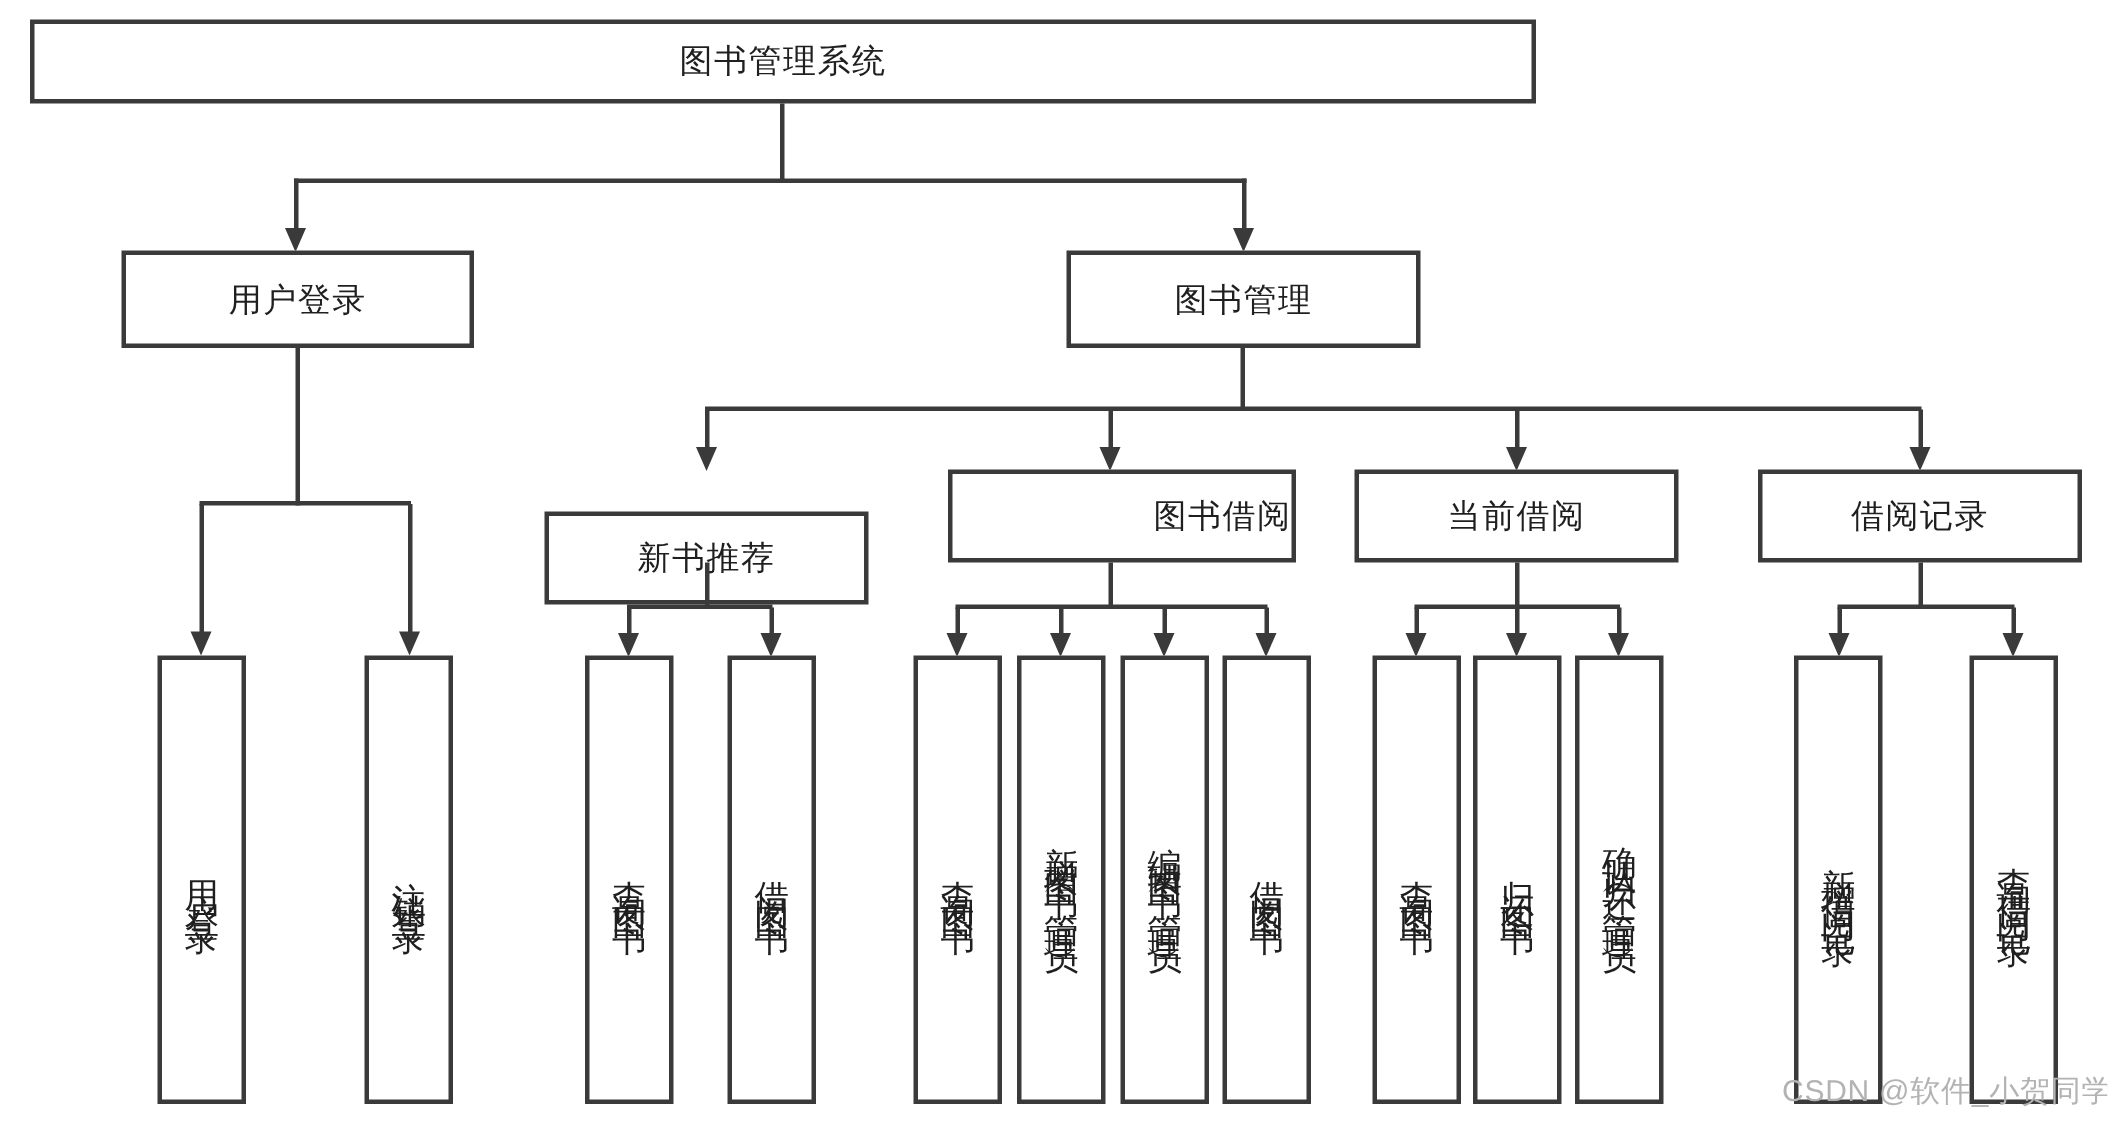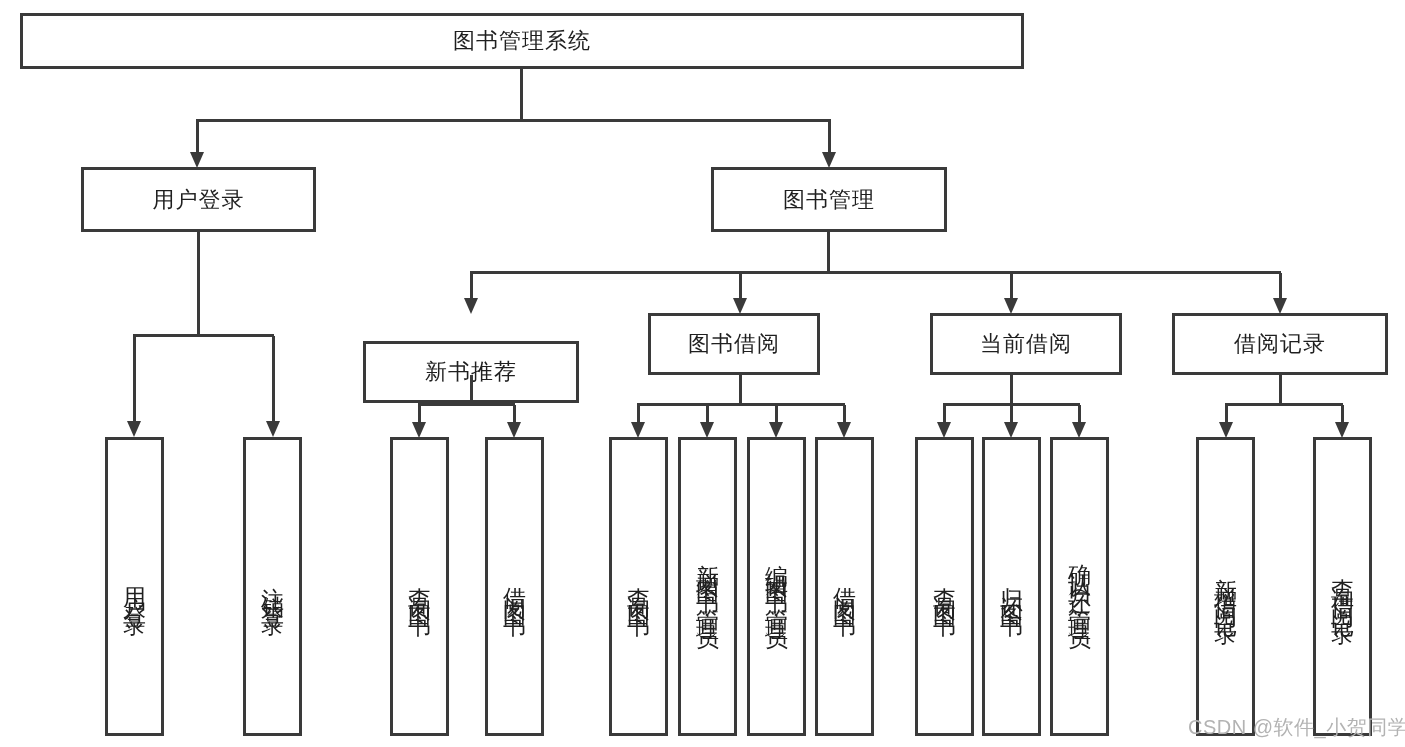--- a/index.html
+++ b/index.html
@@ -108,24 +108,24 @@
   <div class="vline" style="left:827px; top:232px; height:42px;"></div>
   <div class="hline" style="left:470px; top:271px; width:811px;"></div>
   <div class="arrow" style="left:463px; top:273px; height:41px;"></div>
   <div class="arrow" style="left:732px; top:273px; height:41px;"></div>
   <div class="arrow" style="left:1003px; top:273px; height:41px;"></div>
   <div class="arrow" style="left:1272px; top:273px; height:41px;"></div>
 
   <div class="box" style="left:363px; top:313px; width:216px; height:62px;margin-top:28px;">
     <span>新书推荐</span>
   </div>
-  <div class="box" style="left:648px; top:313px; width:172px; height:62px;">
+  <div class="box" style="left:632px; top:313px; width:232px; height:62px;justify-content:flex-end;">
     <span>图书借阅</span>
   </div>
-  <div class="box" style="left:930px; top:313px; width:192px; height:62px;">
+  <div class="box" style="left:903px; top:313px; width:216px; height:62px;">
     <span>当前借阅</span>
   </div>
   <div class="box" style="left:1172px; top:313px; width:216px; height:62px;">
     <span>借阅记录</span>
   </div>
 
   <div class="vline" style="left:470px; top:375px; height:31px;"></div>
   <div class="hline" style="left:418px; top:403px; width:97px;"></div>
   <div class="arrow" style="left:411px; top:405px; height:33px;"></div>
   <div class="arrow" style="left:506px; top:405px; height:33px;"></div>

